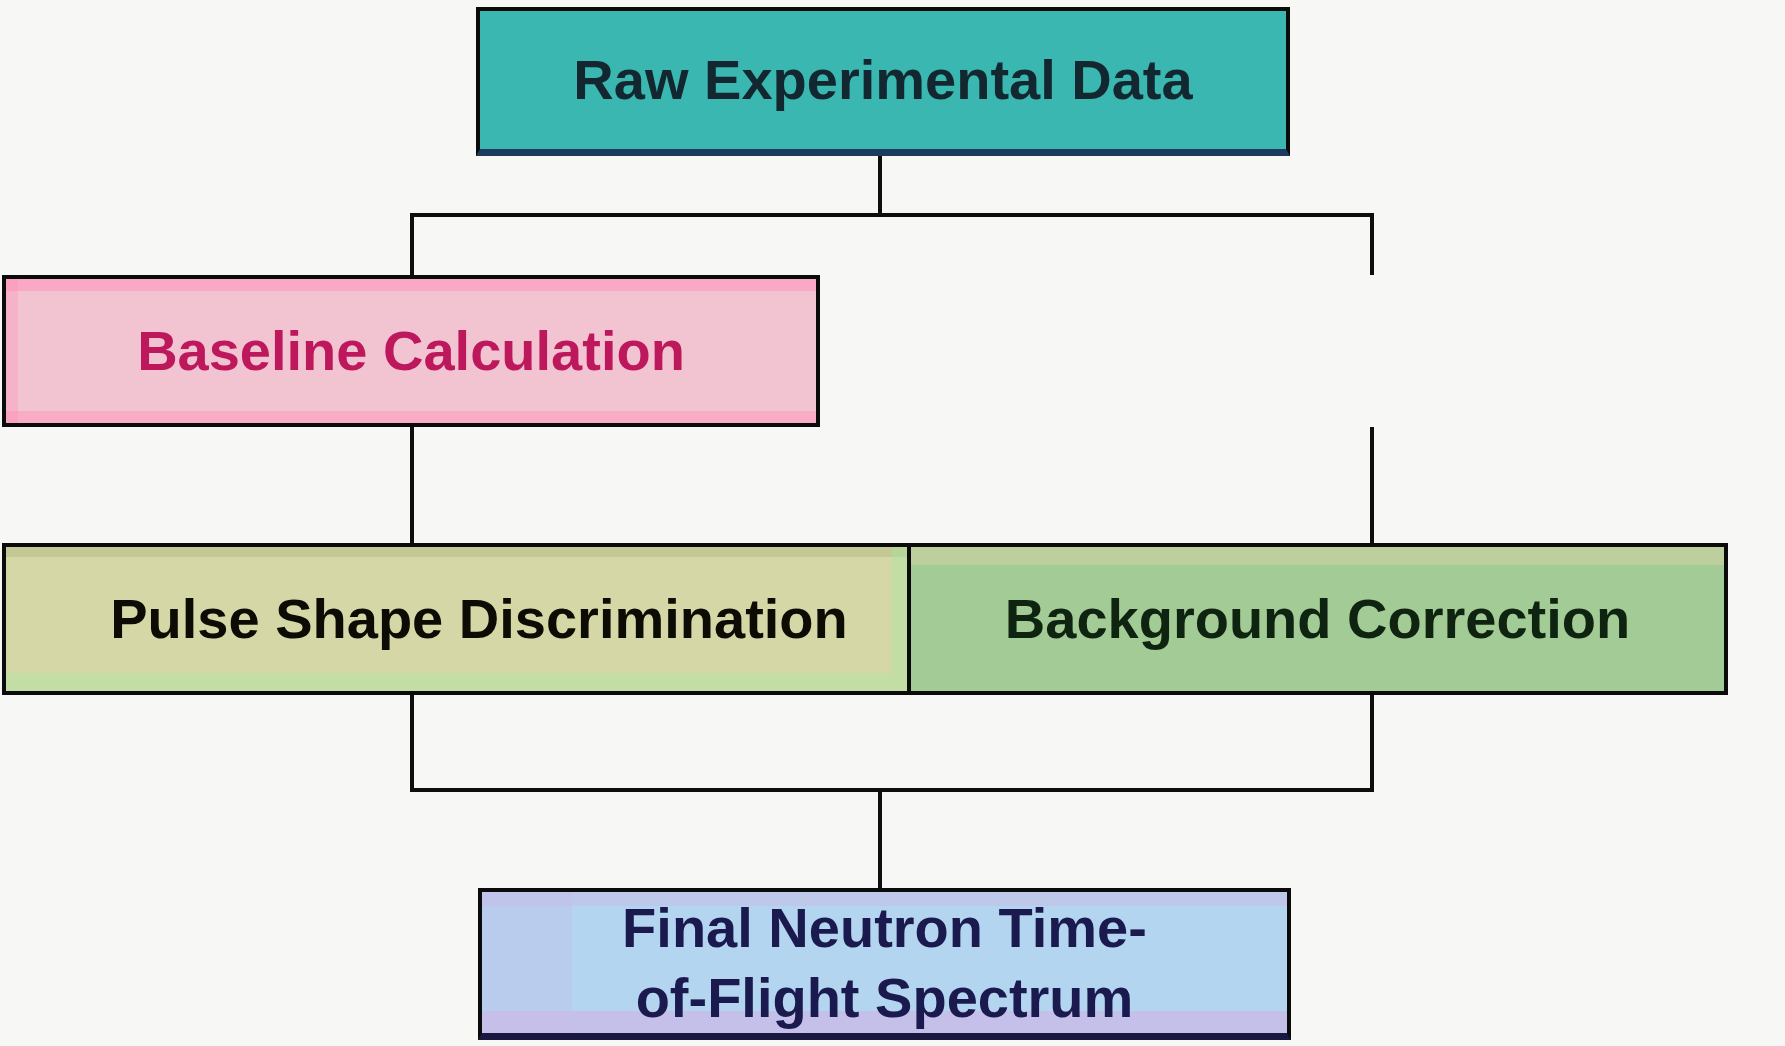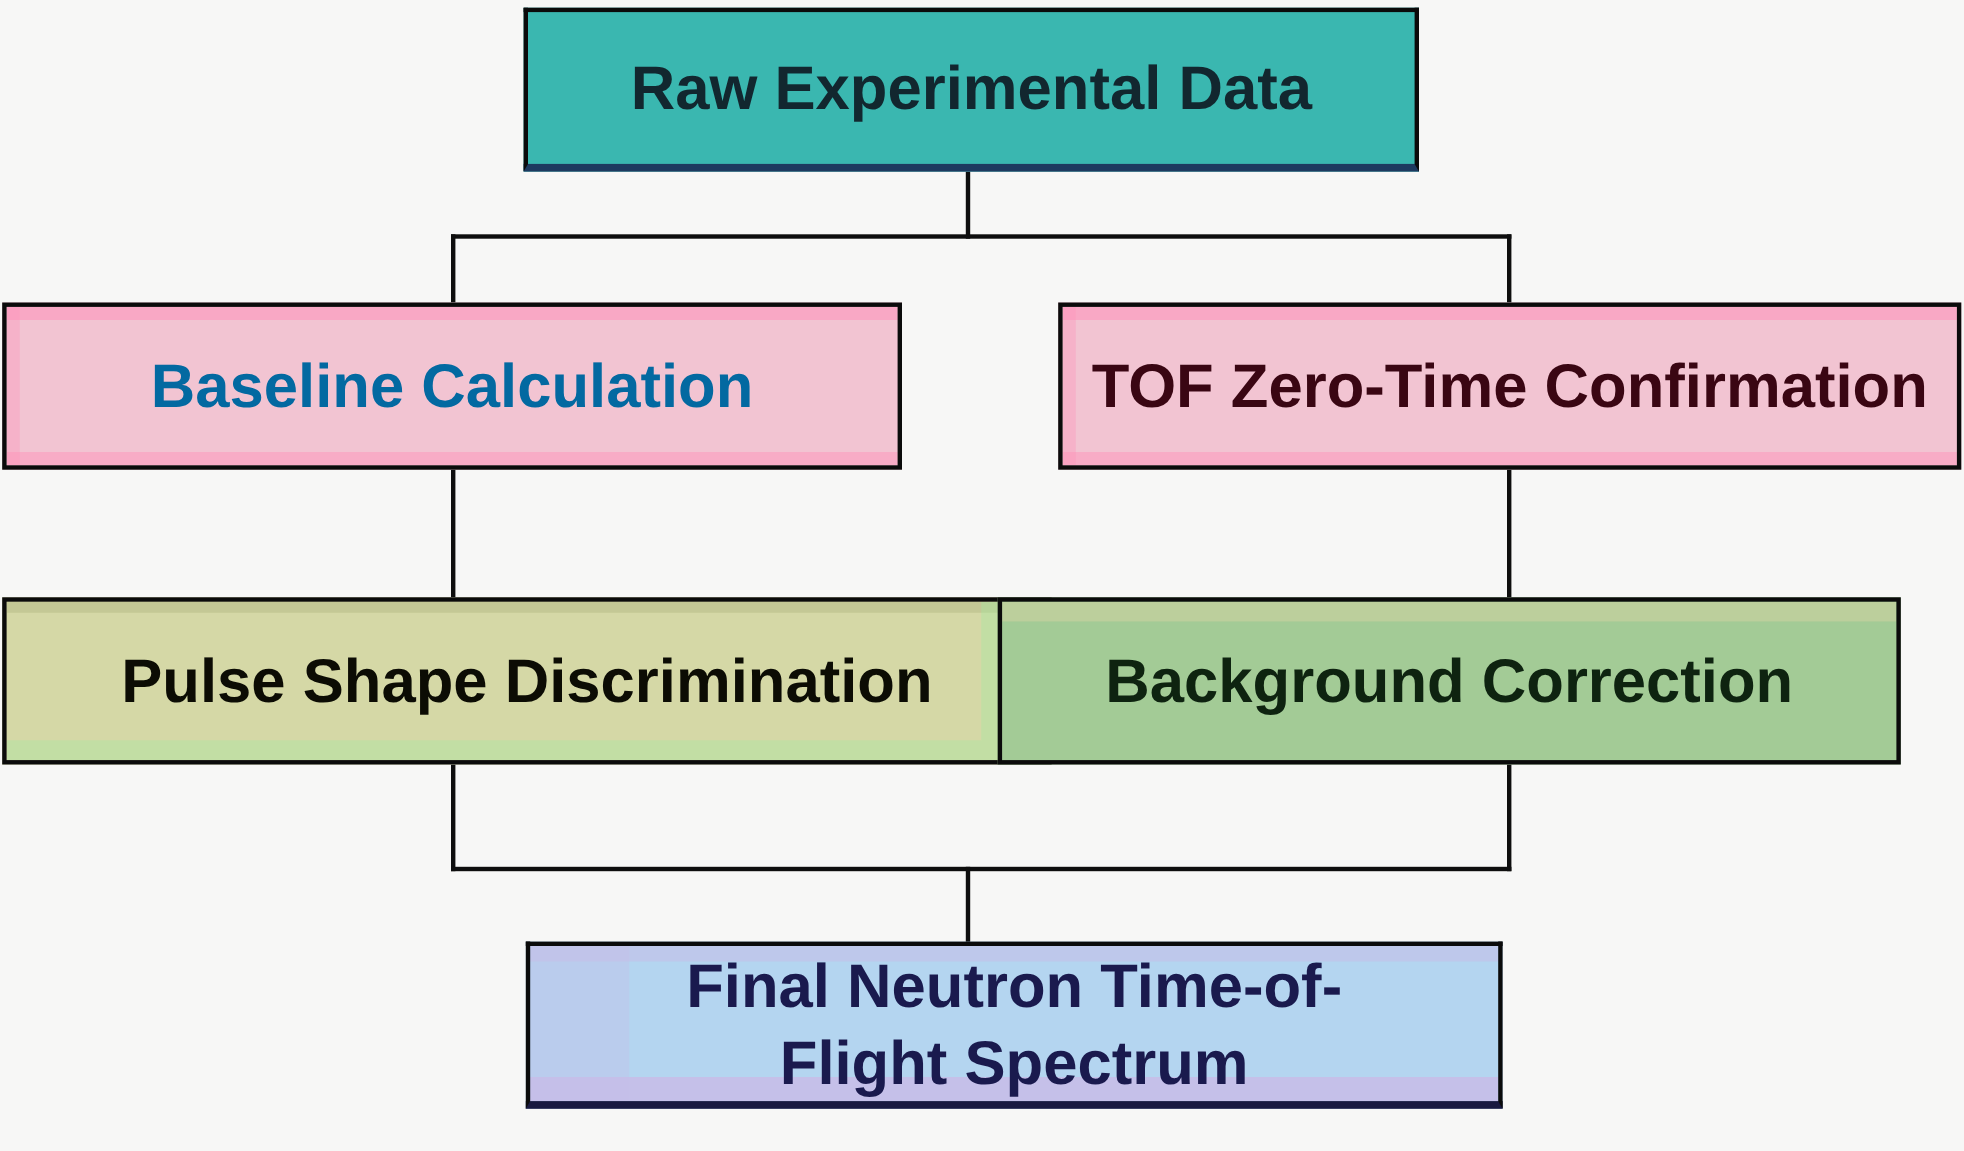--- a/index.html
+++ b/index.html
@@ -28,21 +28,21 @@
     letter-spacing: 0px;
     line-height: 1.25;
   }
   
   #node-raw      { left: 476px; top: 7px;   width: 814px; height: 149px;
                    border-bottom: 7px solid #1d3a5f; }
   #node-baseline { left: 2px;   top: 275px; width: 818px; height: 152px; }
   #node-tof      { left: 962px; top: 275px; width: 821px; height: 152px; }
   #node-psd      { left: 2px;   top: 543px; width: 954px; height: 152px; }
   #node-bgcorr   { left: 907px; top: 543px; width: 821px; height: 152px; }
-  #node-final    { left: 478px; top: 856px; width: 888px; height: 152px;
+  #node-final    { left: 478px; top: 888px; width: 813px; height: 152px;
                    border-bottom: 7px solid #191940; }
 
   
   .pink-node {
     box-shadow: inset 0 12px 0 rgba(255,145,185,0.55),
                 inset 0 -12px 0 rgba(255,145,185,0.45),
                 inset 12px 0 0 rgba(255,145,185,0.35);
   }
   #node-psd {
     box-shadow: inset -60px -18px 0 rgba(160,235,160,0.35),
@@ -92,27 +92,24 @@
   <div class="edge v" id="e-right-mid"></div>
   <div class="edge v" id="e-left-drop2"></div>
   <div class="edge v" id="e-right-drop2"></div>
   <div class="edge h" id="e-merge-bot"></div>
   <div class="edge v" id="e-final-stem"></div>
 
   <div class="node" id="node-raw" style="background: rgb(58, 183, 176); color: rgb(18, 39, 47);">
     <span class="label">Raw Experimental Data</span>
   </div>
 
-  <div class="node pink-node" id="node-baseline" style="background: rgb(242, 196, 210); color: #0369a1;">
+  <div class="node pink-node" id="node-baseline" style="background: rgb(242, 196, 210); color: #be185d;">
     <span class="label">Baseline Calculation</span>
   </div>
 
-  <div class="node pink-node" id="node-tof" style="background: rgb(242, 196, 210); color: rgb(58, 6, 19);">
-    <span class="label">TOF Zero-Time Confirmation</span>
-  </div>
 
   <div class="node" id="node-psd" style="background: rgb(213, 216, 166); color: rgb(12, 12, 4);">
     <span class="label">Pulse Shape Discrimination</span>
   </div>
 
   <div class="node" id="node-bgcorr" style="background: rgb(163, 203, 150); color: rgb(14, 35, 16);">
     <span class="label">Background Correction</span>
   </div>
 
   <div class="node" id="node-final" style="background: rgb(180, 213, 240); color: rgb(26, 26, 78);">

